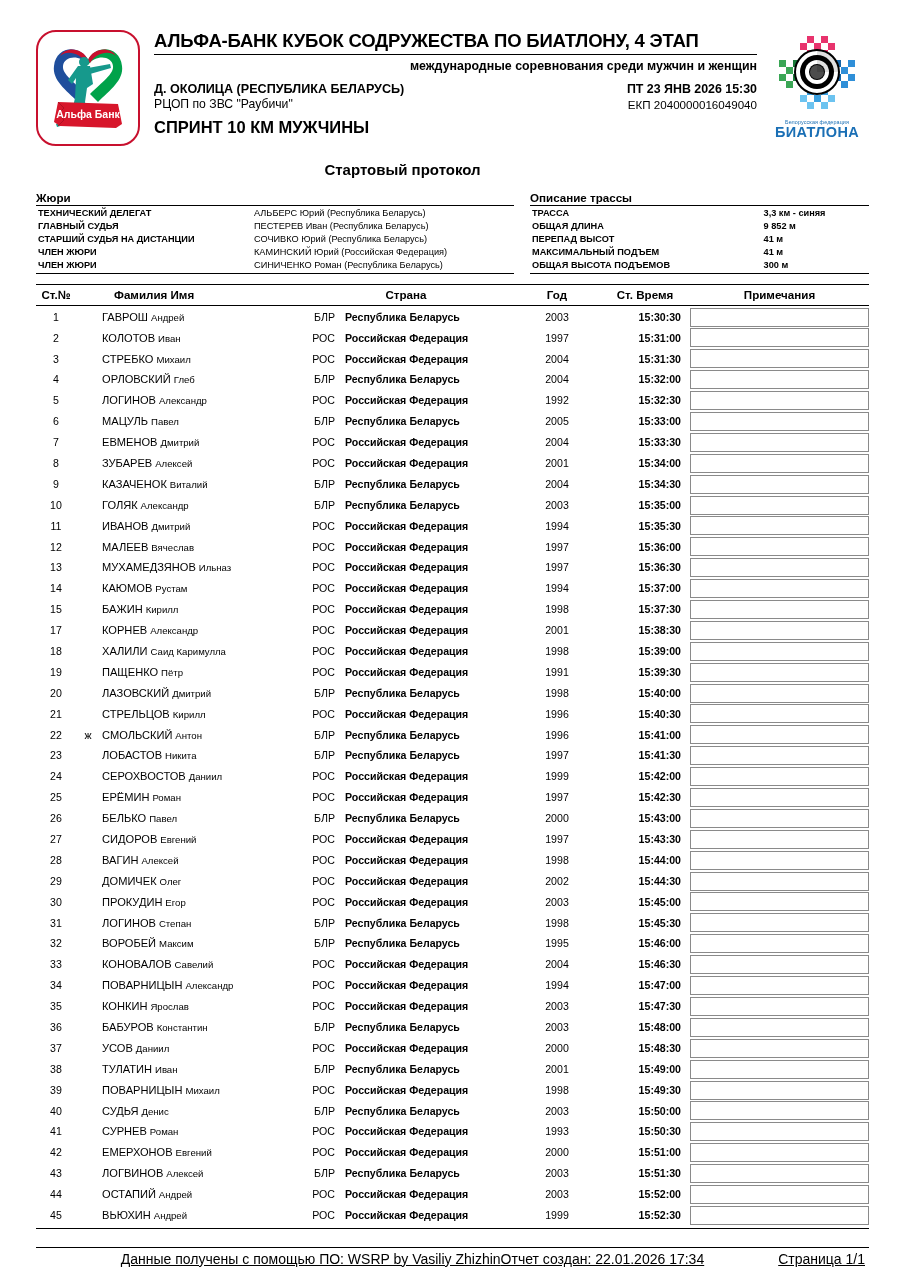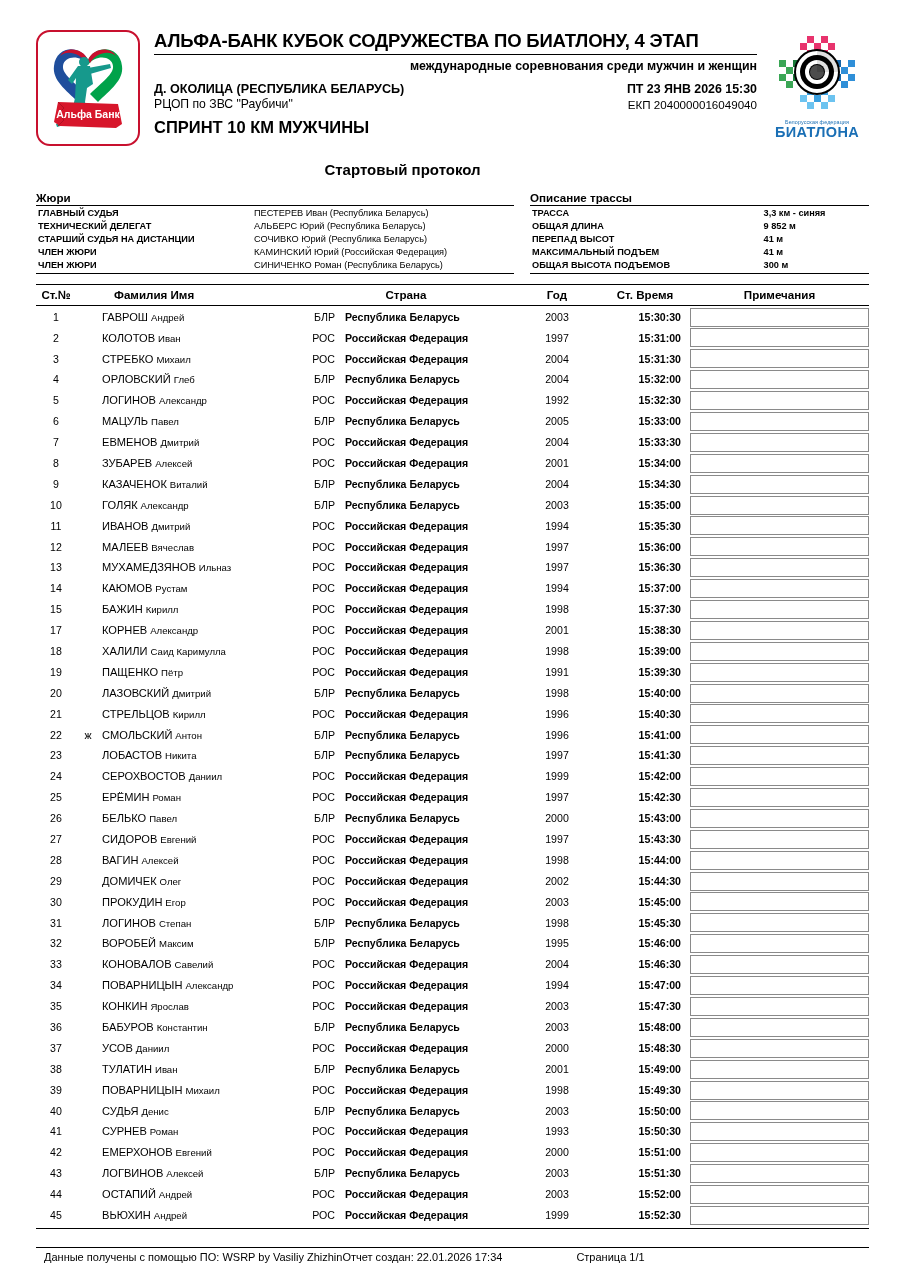--- a/index.html
+++ b/index.html
@@ -33,21 +33,21 @@
     display: flex;
     align-items: flex-start;
     height: 125px;
   }
   .logo-left {
     width: 104px;
     height: 116px;
     flex: 0 0 104px;
     position: relative;
     border: 2px solid #c8102e;
-    border-radius: 14px;
+    border-radius: 20px;
     background: #ffffff;
     box-sizing: border-box;
   }
   .logo-left svg { display: block; }
 
   .header-mid {
     flex: 1 1 auto;
     padding-left: 14px;
     padding-right: 8px;
     position: relative;
@@ -218,24 +218,25 @@
     margin-top: 2px;
   }
 
   
   .footer-rule {
     border-top: 1.5px solid #000;
     margin-top: 18px;
   }
   .footer-line {
     display: flex;
-    justify-content: flex-start;
+    justify-content: flex-end;
     align-items: baseline;
-    font-size: 11px;
+    font-size: 14px;
     padding: 3px 2px 0 8px;
+    text-decoration: underline;
   }
   .footer-mid { padding-right: 74px; }
   .footer-right { padding-right: 2px; }
 </style>
 </head>
 <body>
 
 <div class="page">
  <div class="sheet">
 
@@ -326,26 +327,26 @@
   <div class="doc-type">Стартовый протокол</div>
 
   <div class="info-wrap">
 
     <div class="panel-jury">
       <div class="panel-head">Жюри</div>
       <div class="panel-box">
         <table>
               <tbody>
           <tr>
+            <td class="jr-role">ТЕХНИЧЕСКИЙ ДЕЛЕГАТ</td>
+            <td class="jr-person">АЛЬБЕРС Юрий (Республика Беларусь)</td>
+          </tr>
+          <tr>
             <td class="jr-role">ГЛАВНЫЙ СУДЬЯ</td>
             <td class="jr-person">ПЕСТЕРЕВ Иван (Республика Беларусь)</td>
-          </tr>
-          <tr>
-            <td class="jr-role">ТЕХНИЧЕСКИЙ ДЕЛЕГАТ</td>
-            <td class="jr-person">АЛЬБЕРС Юрий (Республика Беларусь)</td>
           </tr>
           <tr>
             <td class="jr-role">СТАРШИЙ СУДЬЯ НА ДИСТАНЦИИ</td>
             <td class="jr-person">СОЧИВКО Юрий (Республика Беларусь)</td>
           </tr>
           <tr>
             <td class="jr-role">ЧЛЕН ЖЮРИ</td>
             <td class="jr-person">КАМИНСКИЙ Юрий (Российская Федерация)</td>
           </tr>
           <tr>

